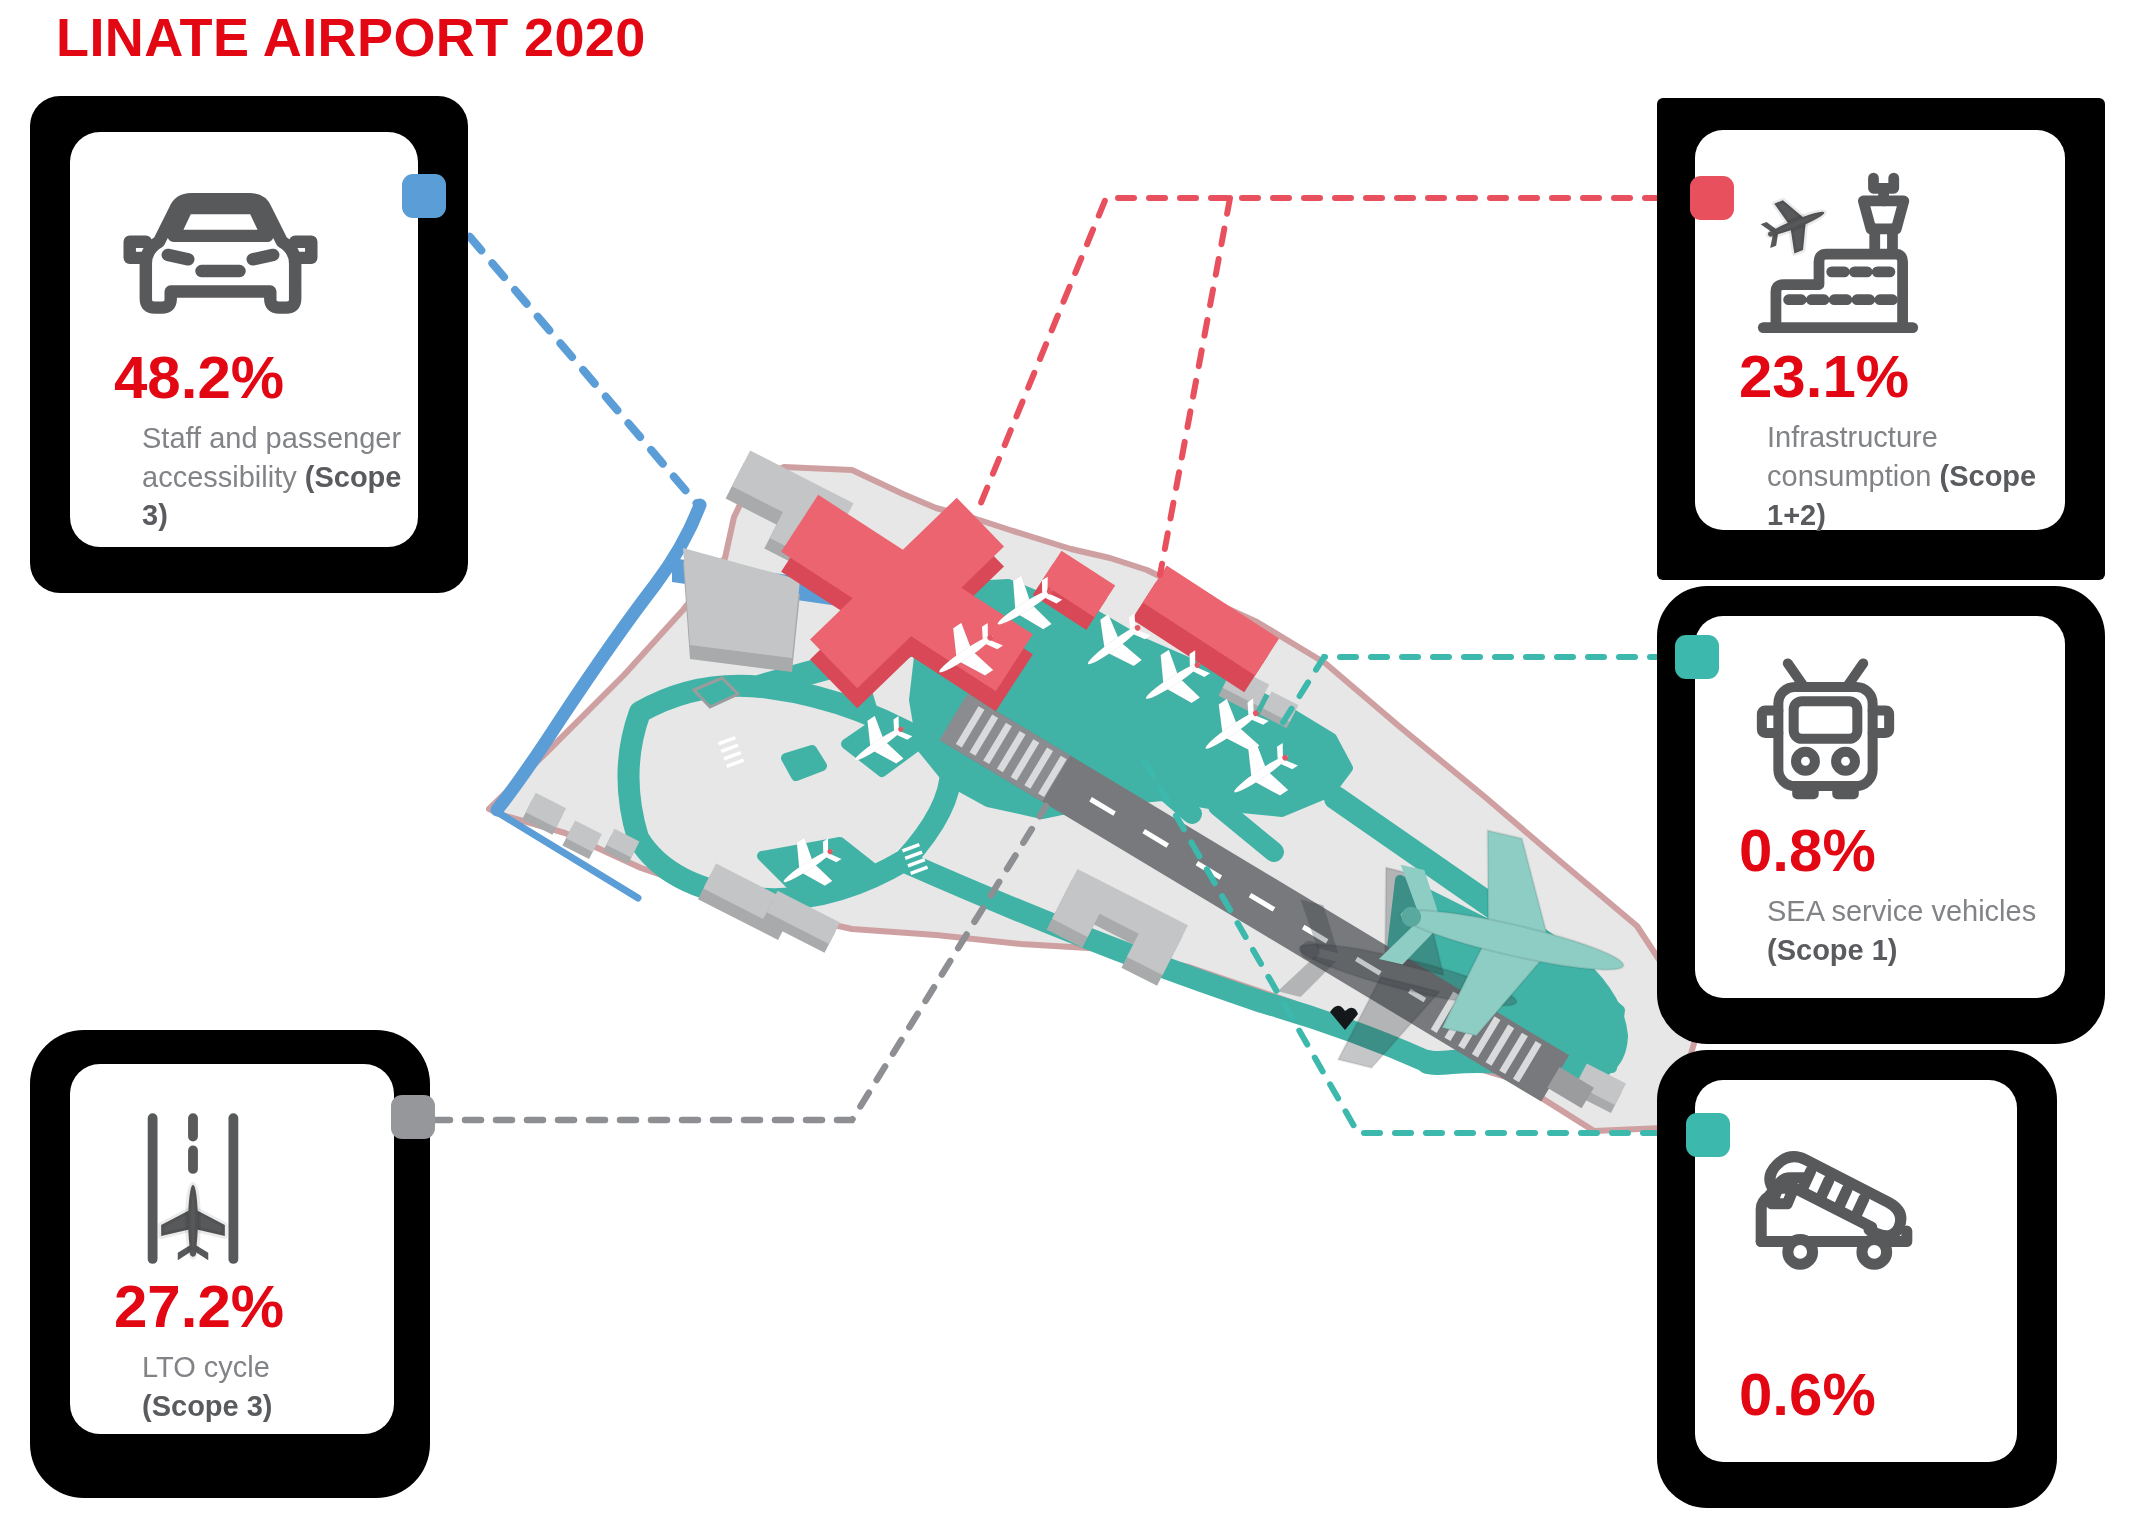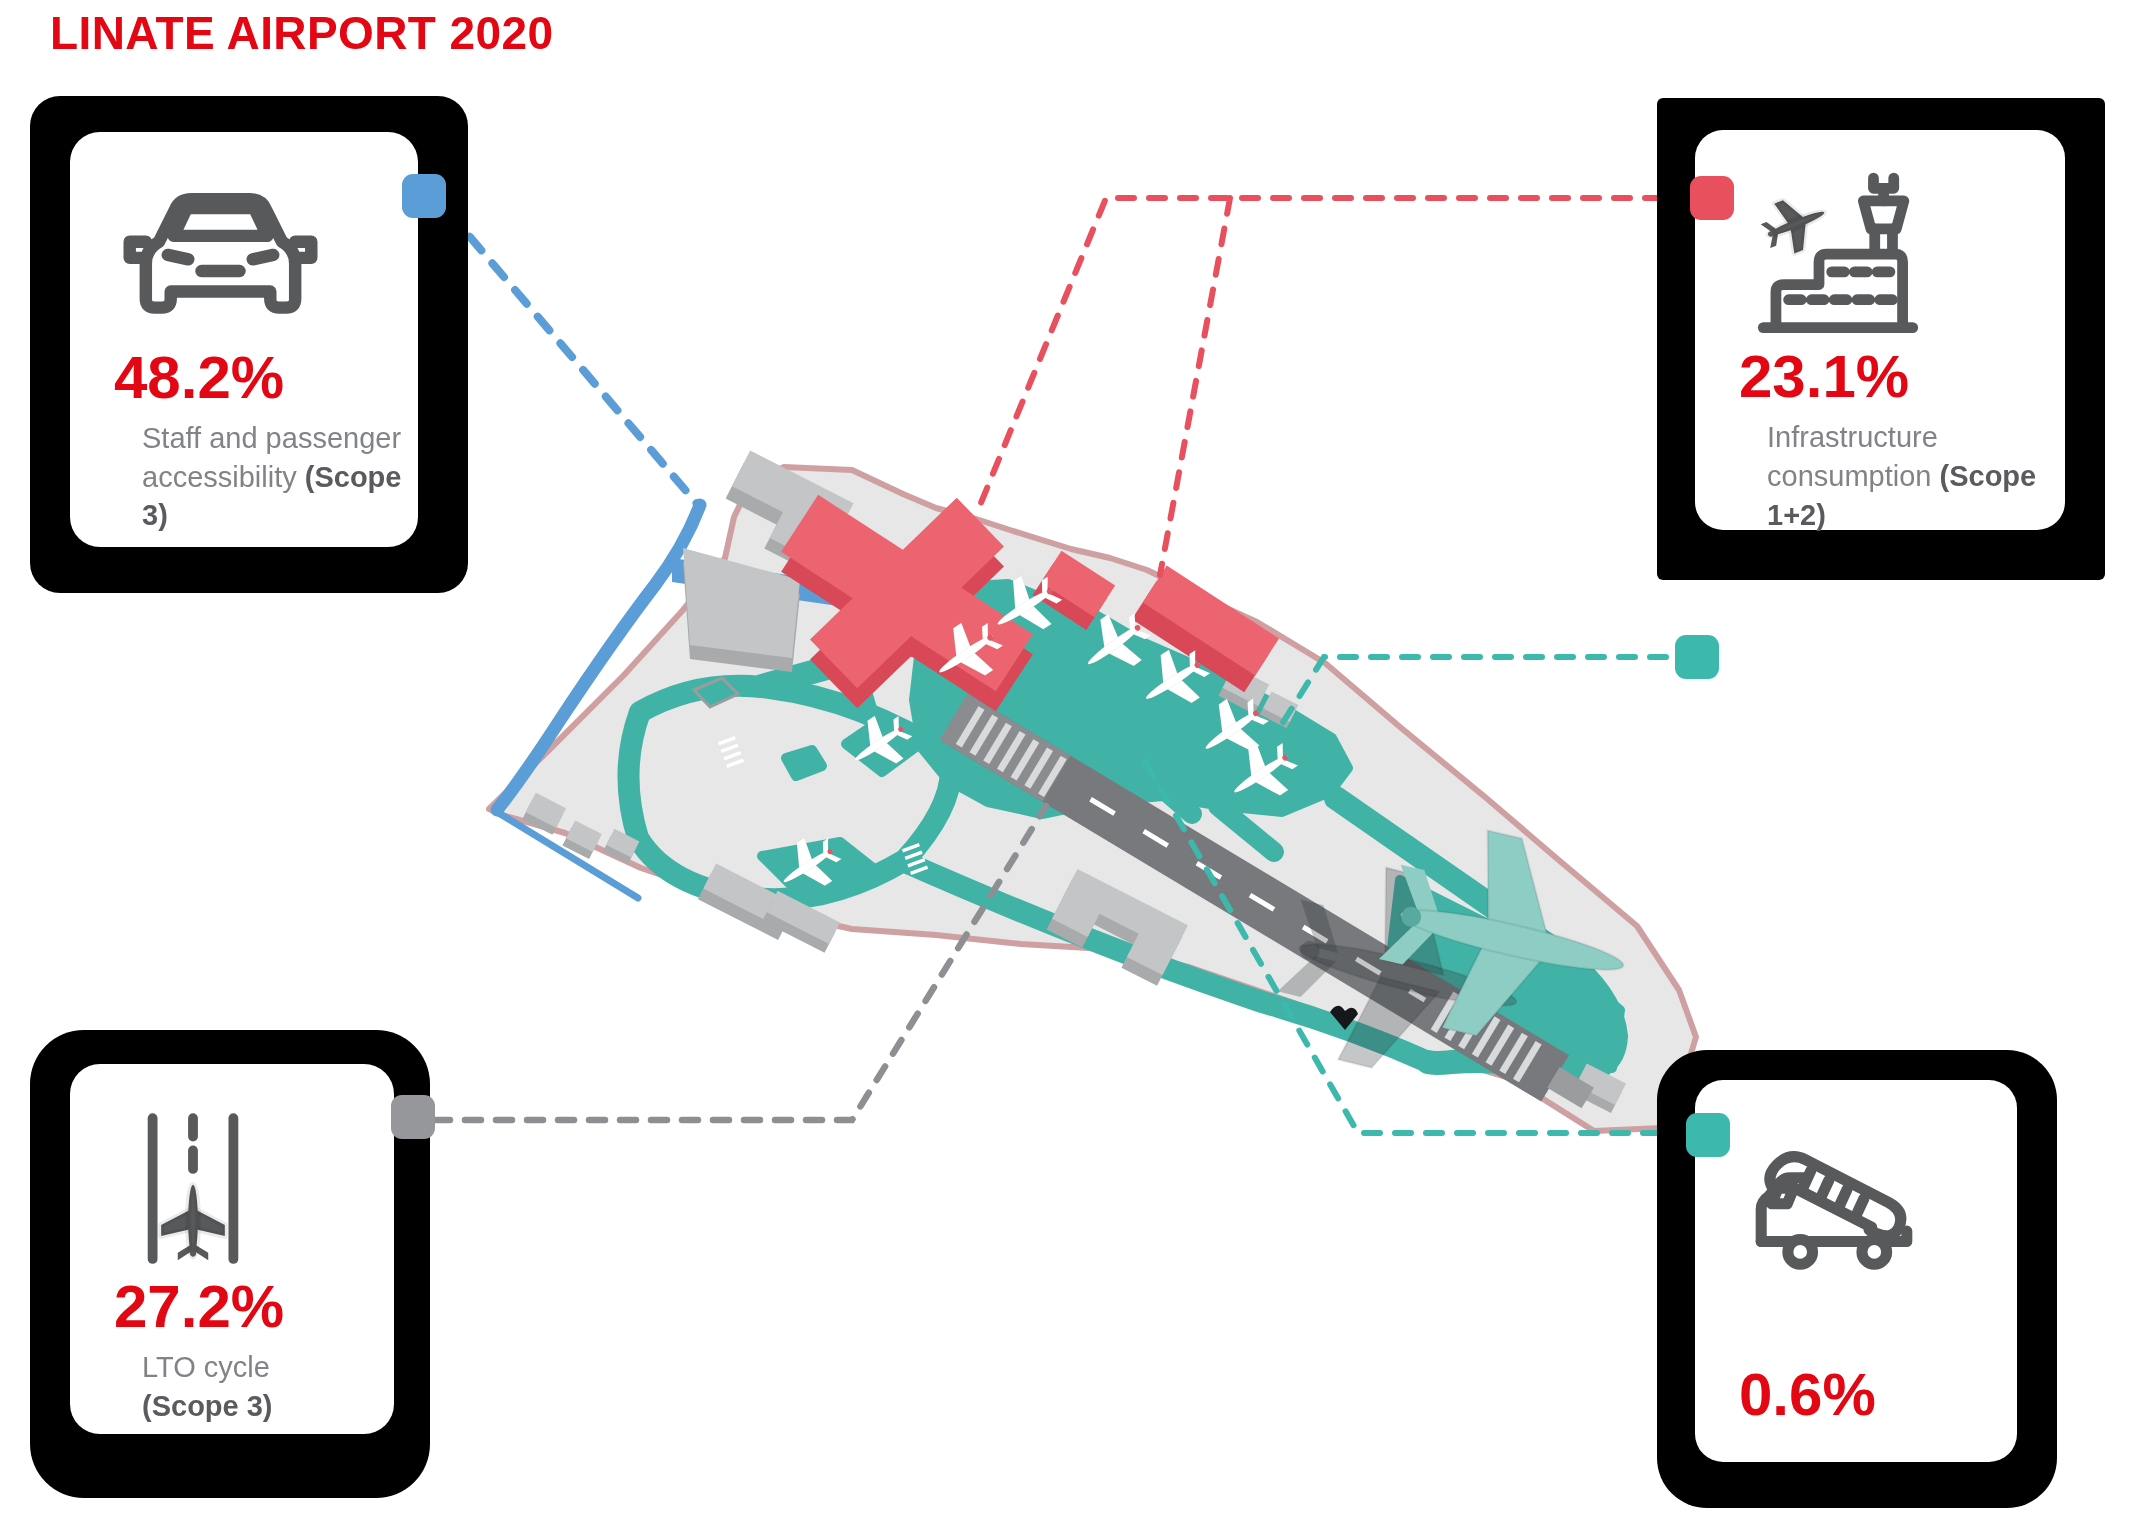--- a/index.html
+++ b/index.html
@@ -9,21 +9,21 @@
     --icon:#58595b; --caption:#818386; --caption-bold:#5a5b5e;
     --land:#e6e7e6; --land-edge:#cfa0a2;
     --building:#c3c5c6; --building-side:#a8aaac; --building-dark:#9a9c9e;
     --runway:#77797c; --runway-key:#d9dadb;
     --card-frame:#000000; --card-bg:#ffffff;
   }
   *{margin:0;box-sizing:border-box}
   html,body{width:2146px;height:1526px;overflow:hidden;background:#fff;
     font-family:"Liberation Sans", sans-serif;}
   .stage{position:relative;width:2146px;height:1526px;}
-  .page-title{position:absolute;left:50px;top:6px;font-size:46px;font-weight:700;
+  .page-title{position:absolute;left:56px;top:6px;font-size:54px;font-weight:700;
     color:var(--red);letter-spacing:.4px;}
   svg.map{position:absolute;left:0;top:0;z-index:1;}
 
   
   .card{position:absolute;background:var(--card-frame);z-index:2;}
   .card-inner{width:100%;height:100%;background:var(--card-bg);
     display:flex;flex-direction:column;align-items:flex-start;
     padding:26px 16px 36px 44px;}
   #card-tl{left:30px;top:96px;width:438px;height:497px;border-radius:30px;padding:36px 50px 46px 40px;}
   #card-tl .card-inner{border-radius:30px;}
@@ -267,20 +267,38 @@
         <path d="M70,82 H80 M88,82 H98 M106,82 H116 M36,104 H46 M54,104 H64 M72,104 H82 M90,104 H100 M108,104 H118"></path>
       </svg>
       <div class="pct">23.1%</div>
       <div class="cap">
         <span>Infrastructure consumption</span>
         <strong>(Scope 1+2)</strong>
       </div>
     </div>
   </div>
 
+  <div class="card" id="card-mr">
+    <div class="card-inner">
+      <svg class="icon" width="165" viewBox="0 0 140 140">
+        <path d="M52,28 L38,8 M88,28 L102,8"></path>
+        <rect x="30" y="28" width="80" height="84" rx="14"></rect>
+        <rect x="43" y="40" width="54" height="32" rx="7"></rect>
+        <path d="M30,48 H19 Q16,48 16,51 V64 Q16,67 19,67 H30 M110,48 H121 Q124,48 124,51 V64 Q124,67 121,67 H110"></path>
+        <circle cx="53" cy="91" r="8"></circle>
+          <circle cx="87" cy="91" r="8"></circle>
+        <path d="M46,112 V119 H60 V112 M80,112 V119 H94 V112"></path>
+      </svg>
+      <div class="pct">0.8%</div>
+      <div class="cap">
+        <span>SEA service vehicles</span>
+        <strong>(Scope 1)</strong>
+      </div>
+    </div>
+  </div>
 
   <div class="card" id="card-br">
     <div class="card-inner">
       <svg class="icon" width="195" viewBox="0 0 150 130">
         <path d="M25,57 Q16,46 26,36 Q36,26 48,32 L112,65 Q125,72 120,84 Q115,94 103,89 L97,86"></path>
         <path d="M34,51 L99,84"></path>
         <path d="M52,41 L46,54 M66,48 L60,61 M80,55 L74,68 M93,62 L87,75"></path>
         <path d="M14,95 V70 Q14,64 20,60 L29,49 Q32,46 36,46 H47"></path>
         <path d="M14,95 H126 V87"></path>
         <path d="M27,54 H39 L34,66 H22 Z"></path>

